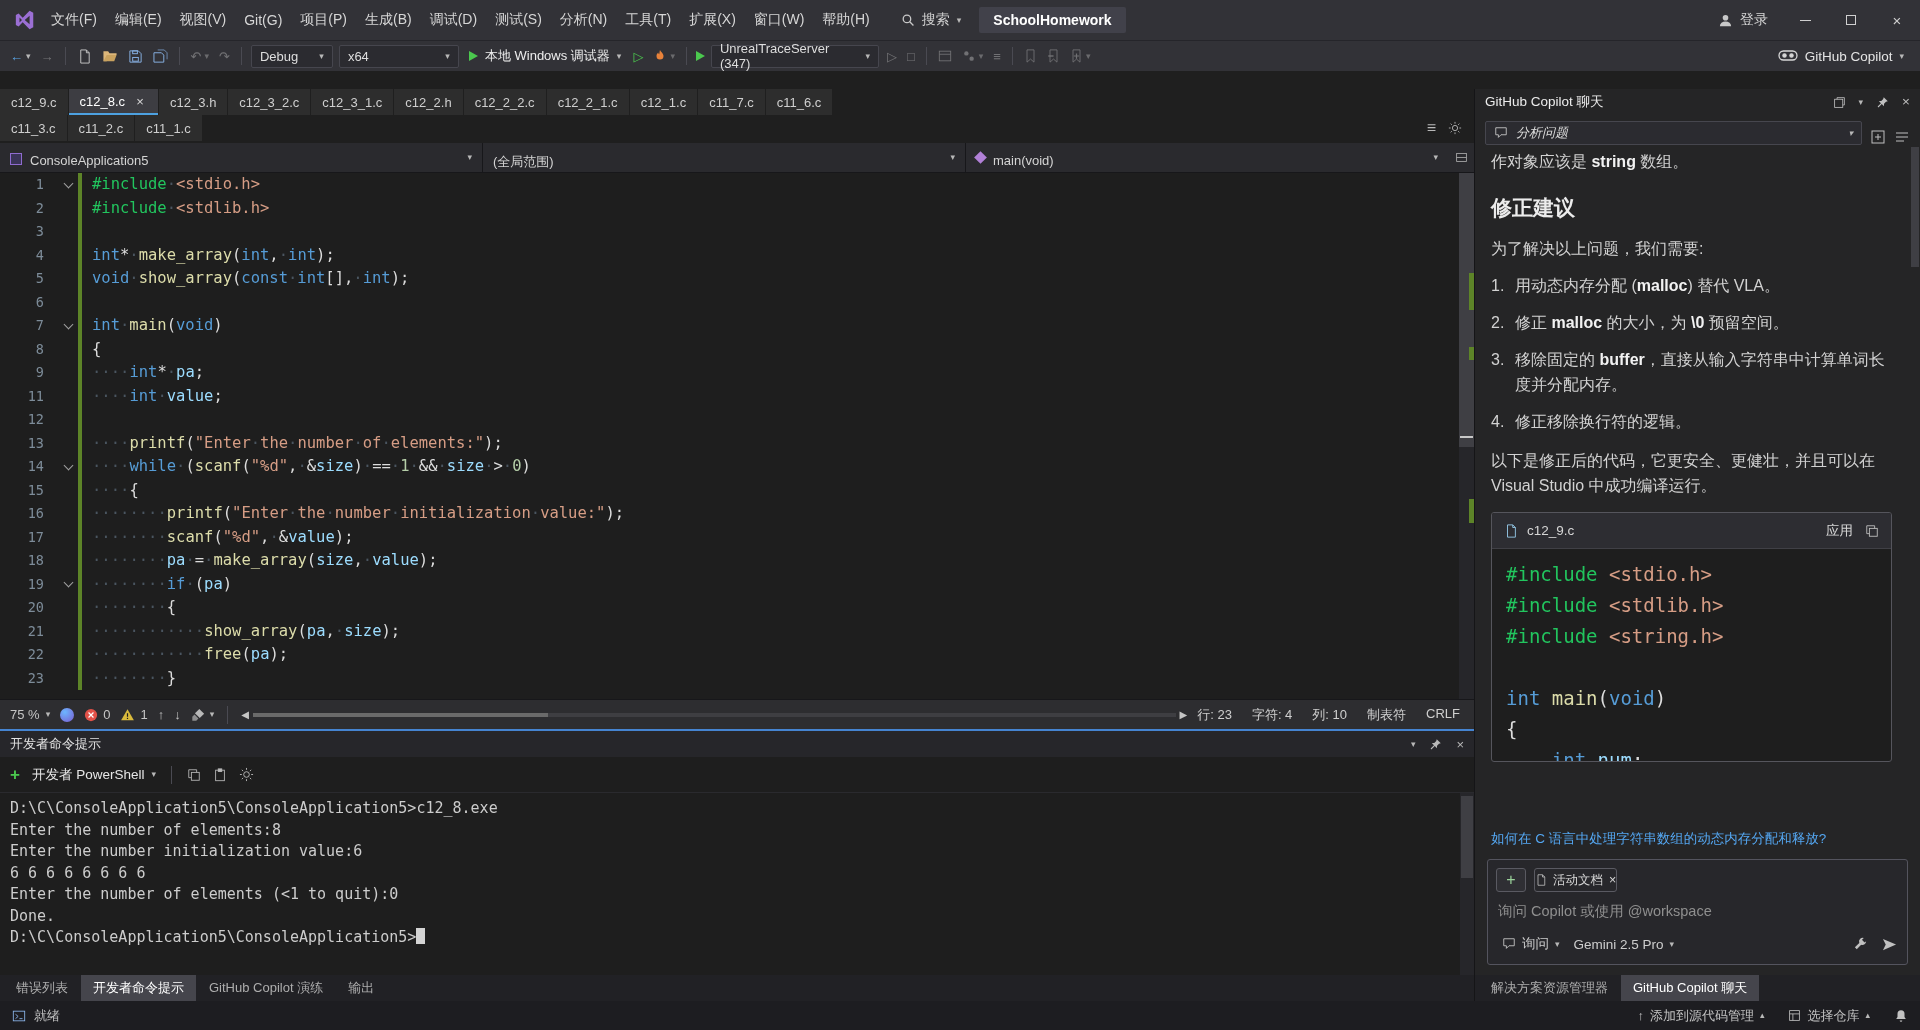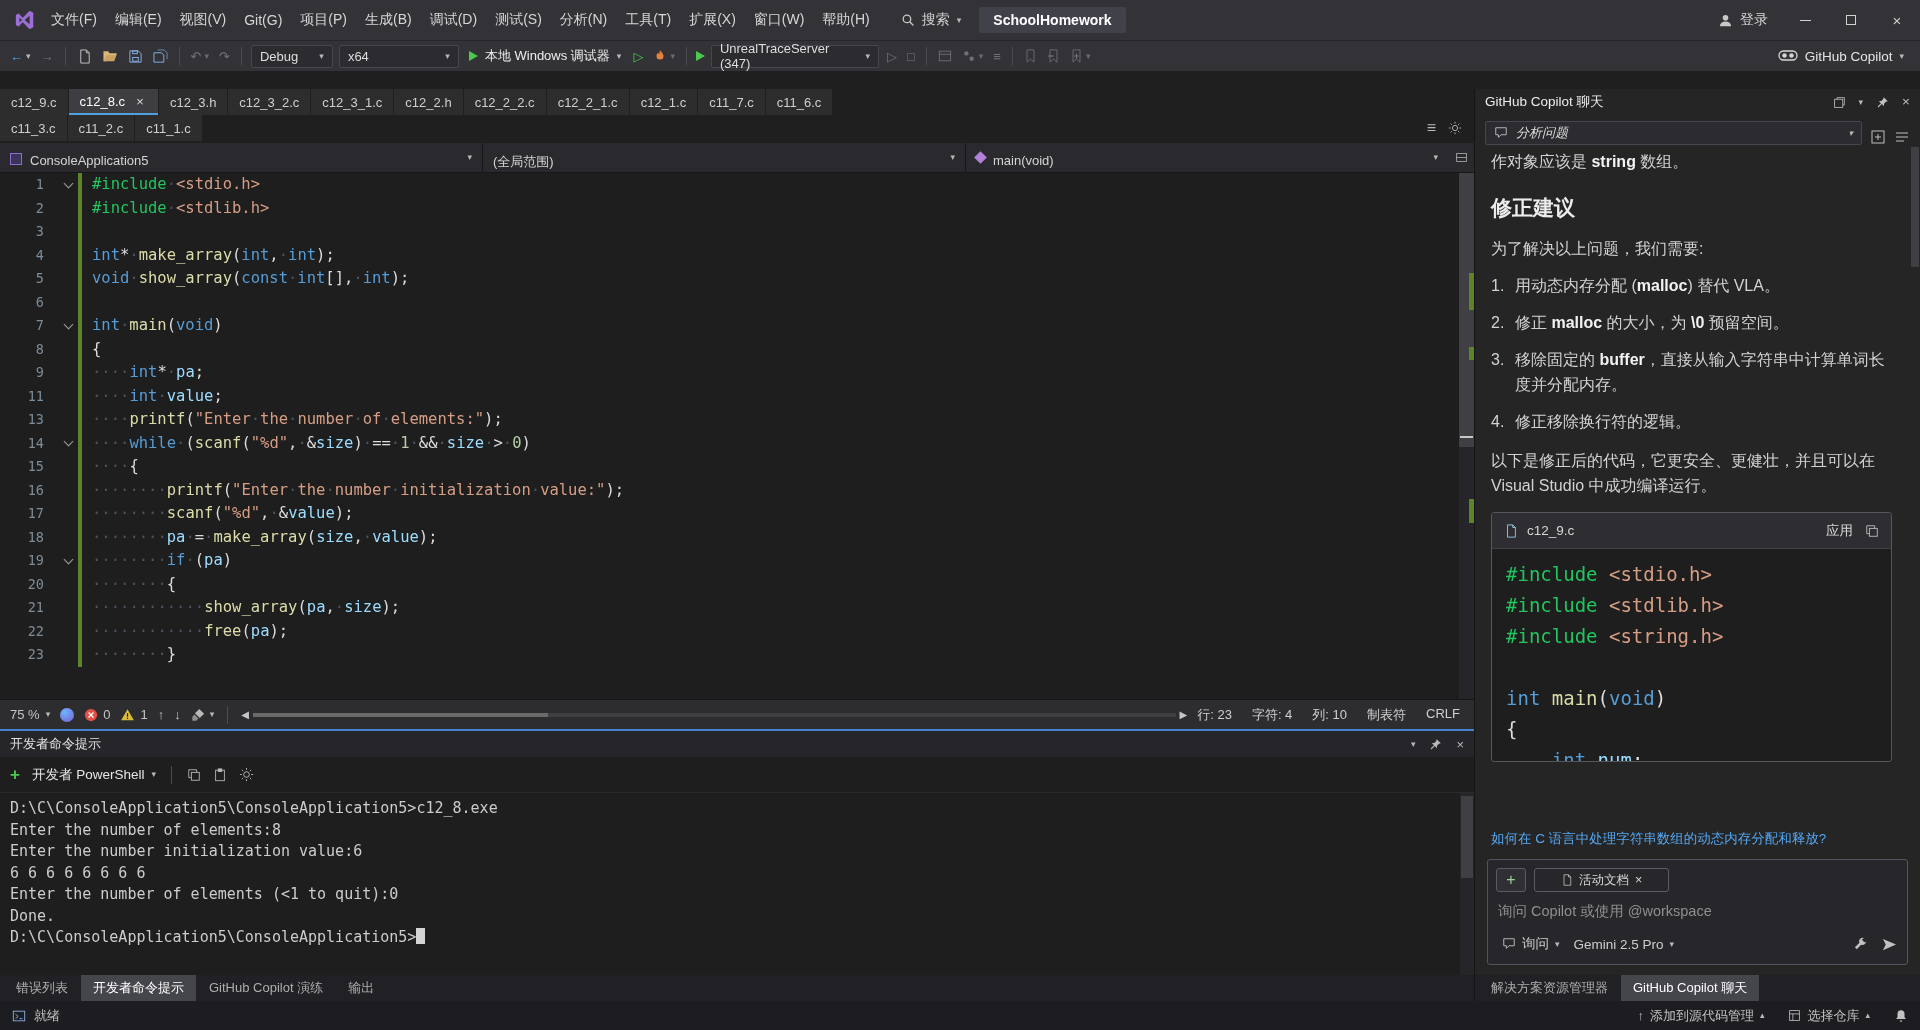--- a/index.html
+++ b/index.html
@@ -124,21 +124,21 @@
   .chat-li-body { flex:1; }
   .chat-closing { line-height:25px; margin:14px 0; }
   .code-card { border:1px solid #55555c; border-radius:3px; overflow:hidden; background:#1e1e1e; }
   .card-header { height:36px; background:#2d2d32; border-bottom:1px solid #404046; display:flex; align-items:center; gap:9px; padding:0 12px; font-size:13.5px; color:#d6d6d6; }
   .card-actions { margin-left:auto; display:flex; align-items:center; gap:12px; }
   .card-code { height:212px; padding:10px 14px 0; overflow:hidden; font-family:"DejaVu Sans Mono", monospace; font-size:19px; line-height:31px; white-space:pre; }
   .cp-suggest { height:28px; flex:none; display:flex; align-items:center; padding:0 16px; color:#54a7f2; font-size:13.5px; white-space:nowrap; overflow:hidden; }
   .cp-inputbox { flex:none; margin:6px 12px 10px; border:1px solid #54545e; border-radius:3px; background:#27272b; }
   .cp-ctx { display:flex; align-items:center; gap:8px; padding:8px 8px 0; }
   .ctx-add { width:30px; height:24px; border:1px solid #5a5a62; border-radius:3px; display:flex; align-items:center; justify-content:center; color:#9ad29a; font-size:16px; background:#2f2f34; }
-  .ctx-chip { height:24px; border:1px solid #5a5a62; border-radius:3px; display:flex; align-items:center; gap:6px; padding:0 26px; font-size:12.5px; color:#d6d6d6; }
+  .ctx-chip { height:24px; border:1px solid #5a5a62; border-radius:3px; display:flex; align-items:center; gap:6px; padding:0 0; font-size:12.5px; color:#d6d6d6; }
   .cp-input { padding:10px 10px 12px; font-size:14.5px; color:#8f8f8f; }
   .cp-controls { display:flex; align-items:center; gap:6px; padding:0 10px 9px; font-size:13.5px; color:#cdcdcd; }
   .mode-sel, .model-sel { display:flex; align-items:center; gap:6px; padding:2px 4px; }
   .cp-right-icons { margin-left:auto; display:flex; align-items:center; gap:14px; }
   .cp-scroll { position:absolute; right:0; top:0; bottom:0; width:10px; background:transparent; }
   .cp-scroll-thumb { position:absolute; right:1px; width:8px; top:2px; height:120px; background:#3f3f44; }
 </style>
 </head>
 <body>
 
@@ -408,20 +408,21 @@
             <div class="ed-line"><div class="ln-num">1</div><div class="ln-fold"><span class="fold-chev"></span></div><div class="ln-change"></div><div class="ln-code"><span class="tk-pp">#include</span><span class="tk-ws">·</span><span class="tk-str">&lt;stdio.h&gt;</span></div></div>
             <div class="ed-line"><div class="ln-num">2</div><div class="ln-fold"></div><div class="ln-change"></div><div class="ln-code"><span class="tk-pp">#include</span><span class="tk-ws">·</span><span class="tk-str">&lt;stdlib.h&gt;</span></div></div>
             <div class="ed-line"><div class="ln-num">3</div><div class="ln-fold"></div><div class="ln-change"></div><div class="ln-code"></div></div>
             <div class="ed-line"><div class="ln-num">4</div><div class="ln-fold"></div><div class="ln-change"></div><div class="ln-code"><span class="tk-kw">int</span><span class="tk-pl">*</span><span class="tk-ws">·</span><span class="tk-fn">make_array</span><span class="tk-pl">(</span><span class="tk-kw">int</span><span class="tk-pl">,</span><span class="tk-ws">·</span><span class="tk-kw">int</span><span class="tk-pl">);</span></div></div>
             <div class="ed-line"><div class="ln-num">5</div><div class="ln-fold"></div><div class="ln-change"></div><div class="ln-code"><span class="tk-kw">void</span><span class="tk-ws">·</span><span class="tk-fn">show_array</span><span class="tk-pl">(</span><span class="tk-kw">const</span><span class="tk-ws">·</span><span class="tk-kw">int</span><span class="tk-pl">[],</span><span class="tk-ws">·</span><span class="tk-kw">int</span><span class="tk-pl">);</span></div></div>
             <div class="ed-line"><div class="ln-num">6</div><div class="ln-fold"></div><div class="ln-change"></div><div class="ln-code"></div></div>
             <div class="ed-line"><div class="ln-num">7</div><div class="ln-fold"><span class="fold-chev"></span></div><div class="ln-change"></div><div class="ln-code"><span class="tk-kw">int</span><span class="tk-ws">·</span><span class="tk-fn">main</span><span class="tk-pl">(</span><span class="tk-kw">void</span><span class="tk-pl">)</span></div></div>
             <div class="ed-line"><div class="ln-num">8</div><div class="ln-fold"></div><div class="ln-change"></div><div class="ln-code"><span class="tk-pl">{</span></div></div>
             <div class="ed-line"><div class="ln-num">9</div><div class="ln-fold"></div><div class="ln-change"></div><div class="ln-code"><span class="tk-ws">·</span><span class="tk-ws">·</span><span class="tk-ws">·</span><span class="tk-ws">·</span><span class="tk-kw">int</span><span class="tk-pl">*</span><span class="tk-ws">·</span><span class="tk-var">pa</span><span class="tk-pl">;</span></div></div>
             <div class="ed-line"><div class="ln-num">11</div><div class="ln-fold"></div><div class="ln-change"></div><div class="ln-code"><span class="tk-ws">·</span><span class="tk-ws">·</span><span class="tk-ws">·</span><span class="tk-ws">·</span><span class="tk-kw">int</span><span class="tk-ws">·</span><span class="tk-var">value</span><span class="tk-pl">;</span></div></div>
+            <div class="ed-line"><div class="ln-num">12</div><div class="ln-fold"></div><div class="ln-change"></div><div class="ln-code"></div></div>
             <div class="ed-line"><div class="ln-num">13</div><div class="ln-fold"></div><div class="ln-change"></div><div class="ln-code"><span class="tk-ws">·</span><span class="tk-ws">·</span><span class="tk-ws">·</span><span class="tk-ws">·</span><span class="tk-fn">printf</span><span class="tk-pl">(</span><span class="tk-str">"Enter</span><span class="tk-ws">·</span><span class="tk-str">the</span><span class="tk-ws">·</span><span class="tk-str">number</span><span class="tk-ws">·</span><span class="tk-str">of</span><span class="tk-ws">·</span><span class="tk-str">elements:"</span><span class="tk-pl">);</span></div></div>
             <div class="ed-line"><div class="ln-num">14</div><div class="ln-fold"><span class="fold-chev"></span></div><div class="ln-change"></div><div class="ln-code"><span class="tk-ws">·</span><span class="tk-ws">·</span><span class="tk-ws">·</span><span class="tk-ws">·</span><span class="tk-kw">while</span><span class="tk-ws">·</span><span class="tk-pl">(</span><span class="tk-fn">scanf</span><span class="tk-pl">(</span><span class="tk-str">"%d"</span><span class="tk-pl">,</span><span class="tk-ws">·</span><span class="tk-pl">&amp;</span><span class="tk-var">size</span><span class="tk-pl">)</span><span class="tk-ws">·</span><span class="tk-pl">==</span><span class="tk-ws">·</span><span class="tk-num">1</span><span class="tk-ws">·</span><span class="tk-pl">&amp;&amp;</span><span class="tk-ws">·</span><span class="tk-var">size</span><span class="tk-ws">·</span><span class="tk-pl">&gt;</span><span class="tk-ws">·</span><span class="tk-num">0</span><span class="tk-pl">)</span></div></div>
             <div class="ed-line"><div class="ln-num">15</div><div class="ln-fold"></div><div class="ln-change"></div><div class="ln-code"><span class="tk-ws">·</span><span class="tk-ws">·</span><span class="tk-ws">·</span><span class="tk-ws">·</span><span class="tk-pl">{</span></div></div>
             <div class="ed-line"><div class="ln-num">16</div><div class="ln-fold"></div><div class="ln-change"></div><div class="ln-code"><span class="tk-ws">·</span><span class="tk-ws">·</span><span class="tk-ws">·</span><span class="tk-ws">·</span><span class="tk-ws">·</span><span class="tk-ws">·</span><span class="tk-ws">·</span><span class="tk-ws">·</span><span class="tk-fn">printf</span><span class="tk-pl">(</span><span class="tk-str">"Enter</span><span class="tk-ws">·</span><span class="tk-str">the</span><span class="tk-ws">·</span><span class="tk-str">number</span><span class="tk-ws">·</span><span class="tk-str">initialization</span><span class="tk-ws">·</span><span class="tk-str">value:"</span><span class="tk-pl">);</span></div></div>
             <div class="ed-line"><div class="ln-num">17</div><div class="ln-fold"></div><div class="ln-change"></div><div class="ln-code"><span class="tk-ws">·</span><span class="tk-ws">·</span><span class="tk-ws">·</span><span class="tk-ws">·</span><span class="tk-ws">·</span><span class="tk-ws">·</span><span class="tk-ws">·</span><span class="tk-ws">·</span><span class="tk-fn">scanf</span><span class="tk-pl">(</span><span class="tk-str">"%d"</span><span class="tk-pl">,</span><span class="tk-ws">·</span><span class="tk-pl">&amp;</span><span class="tk-var">value</span><span class="tk-pl">);</span></div></div>
             <div class="ed-line"><div class="ln-num">18</div><div class="ln-fold"></div><div class="ln-change"></div><div class="ln-code"><span class="tk-ws">·</span><span class="tk-ws">·</span><span class="tk-ws">·</span><span class="tk-ws">·</span><span class="tk-ws">·</span><span class="tk-ws">·</span><span class="tk-ws">·</span><span class="tk-ws">·</span><span class="tk-var">pa</span><span class="tk-ws">·</span><span class="tk-pl">=</span><span class="tk-ws">·</span><span class="tk-fn">make_array</span><span class="tk-pl">(</span><span class="tk-var">size</span><span class="tk-pl">,</span><span class="tk-ws">·</span><span class="tk-var">value</span><span class="tk-pl">);</span></div></div>
             <div class="ed-line"><div class="ln-num">19</div><div class="ln-fold"><span class="fold-chev"></span></div><div class="ln-change"></div><div class="ln-code"><span class="tk-ws">·</span><span class="tk-ws">·</span><span class="tk-ws">·</span><span class="tk-ws">·</span><span class="tk-ws">·</span><span class="tk-ws">·</span><span class="tk-ws">·</span><span class="tk-ws">·</span><span class="tk-kw">if</span><span class="tk-ws">·</span><span class="tk-pl">(</span><span class="tk-var">pa</span><span class="tk-pl">)</span></div></div>
             <div class="ed-line"><div class="ln-num">20</div><div class="ln-fold"></div><div class="ln-change"></div><div class="ln-code"><span class="tk-ws">·</span><span class="tk-ws">·</span><span class="tk-ws">·</span><span class="tk-ws">·</span><span class="tk-ws">·</span><span class="tk-ws">·</span><span class="tk-ws">·</span><span class="tk-ws">·</span><span class="tk-pl">{</span></div></div>
             <div class="ed-line"><div class="ln-num">21</div><div class="ln-fold"></div><div class="ln-change"></div><div class="ln-code"><span class="tk-ws">·</span><span class="tk-ws">·</span><span class="tk-ws">·</span><span class="tk-ws">·</span><span class="tk-ws">·</span><span class="tk-ws">·</span><span class="tk-ws">·</span><span class="tk-ws">·</span><span class="tk-ws">·</span><span class="tk-ws">·</span><span class="tk-ws">·</span><span class="tk-ws">·</span><span class="tk-fn">show_array</span><span class="tk-pl">(</span><span class="tk-var">pa</span><span class="tk-pl">,</span><span class="tk-ws">·</span><span class="tk-var">size</span><span class="tk-pl">);</span></div></div>
             <div class="ed-line"><div class="ln-num">22</div><div class="ln-fold"></div><div class="ln-change"></div><div class="ln-code"><span class="tk-ws">·</span><span class="tk-ws">·</span><span class="tk-ws">·</span><span class="tk-ws">·</span><span class="tk-ws">·</span><span class="tk-ws">·</span><span class="tk-ws">·</span><span class="tk-ws">·</span><span class="tk-ws">·</span><span class="tk-ws">·</span><span class="tk-ws">·</span><span class="tk-ws">·</span><span class="tk-fn">free</span><span class="tk-pl">(</span><span class="tk-var">pa</span><span class="tk-pl">);</span></div></div>

